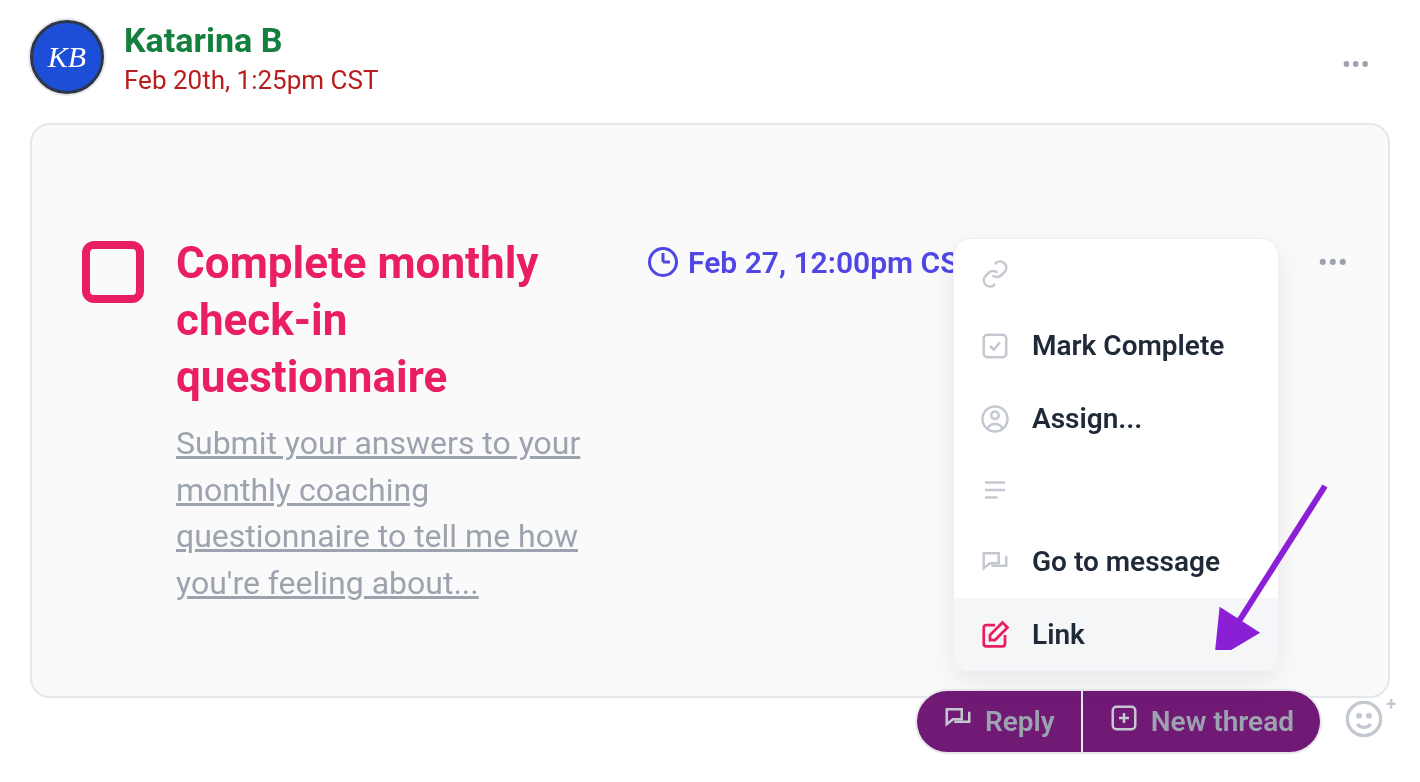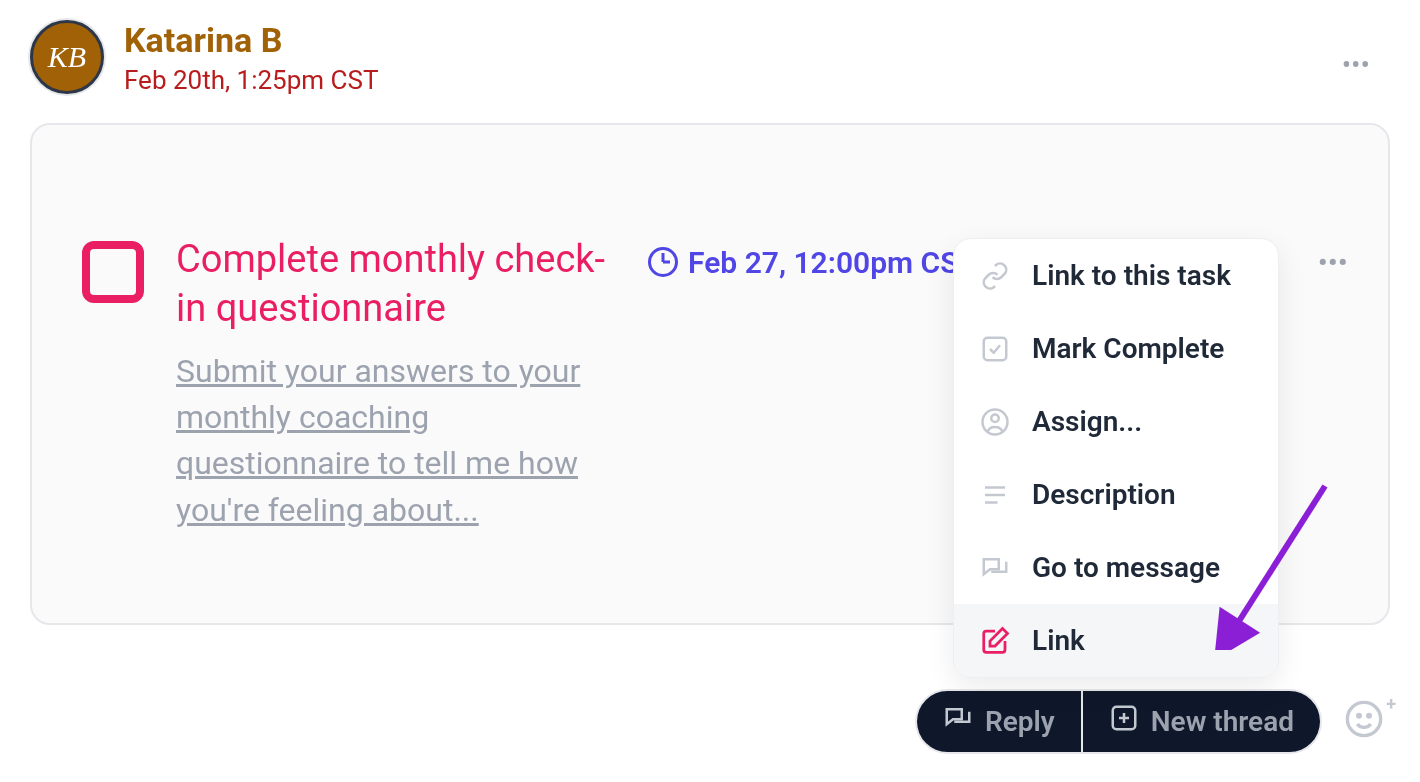--- a/index.html
+++ b/index.html
@@ -17,40 +17,40 @@
   .msg-header {
     display: flex;
     align-items: flex-start;
     gap: 20px;
     position: relative;
   }
   .avatar {
     width: 74px;
     height: 74px;
     border-radius: 50%;
-    background: #a16207;
+    background: #1d4ed8;
     border: 3px solid #2d3748;
     box-shadow: 0 0 0 2px #e5e7eb;
     display: flex;
     align-items: center;
     justify-content: center;
     flex-shrink: 0;
   }
   .avatar-initials {
     color: #fff;
     font-family: cursive;
     font-size: 30px;
     font-style: italic;
     font-weight: 400;
   }
   .header-text { flex: 1; }
   .author {
     font-size: 34px;
     font-weight: 700;
-    color: #a16207;
+    color: #15803d;
     line-height: 1.2;
   }
   .timestamp {
     font-size: 26px;
     color: #b91c1c;
     margin-top: 4px;
   }
   .header-more {
     position: absolute;
     right: 20px;
@@ -78,22 +78,22 @@
     border: 8px solid #e91e63;
     border-radius: 12px;
     flex-shrink: 0;
     margin-top: 6px;
     cursor: pointer;
   }
   .task-main {
     flex: 0 0 440px;
   }
   .task-title {
-    font-size: 38px;
-    font-weight: 400;
+    font-size: 44px;
+    font-weight: 700;
     color: #e91e63;
     line-height: 1.3;
     cursor: pointer;
   }
   .task-desc {
     font-size: 32px;
     color: #9ca3af;
     margin-top: 14px;
     line-height: 1.45;
     text-decoration: underline;
@@ -197,21 +197,21 @@
     right: 30px;
     display: flex;
     align-items: center;
     gap: 0;
   }
   .pill-btn {
     display: flex;
     align-items: center;
     gap: 12px;
     border: 2px solid #e5e7eb;
-    background: #0f172a;
+    background: #701a75;
     color: #9ca3af;
     font-size: 28px;
     font-weight: 600;
     padding: 12px 26px;
     cursor: pointer;
   }
   .pill-btn.left { border-radius: 999px 0 0 999px; border-right-width: 1px;}
   .pill-btn.right { border-radius: 0 999px 999px 0; border-left-width: 1px; align-items: center;}
   .footer-icon svg { width: 30px; height: 30px; stroke: #c4c9d1; }
   .emoji-btn {
@@ -263,21 +263,20 @@
 </div>
 
 <div class="dropdown">
   <div class="dropdown-item">
     <span class="dd-icon gray">
       <svg viewBox="0 0 24 24" fill="none" stroke-width="2">
           <path d="M10 13a5 5 0 0 0 7 0l3-3a5 5 0 0 0-7-7l-1 1"></path>
           <path d="M14 11a5 5 0 0 0-7 0l-3 3a5 5 0 0 0 7 7l1-1"></path>
         </svg>
     </span>
-    <span>Link to this task</span>
   </div>
   <div class="dropdown-item">
     <span class="dd-icon gray">
       <svg viewBox="0 0 24 24" fill="none" stroke-width="2">
           <rect x="3" y="3" width="18" height="18" rx="3"></rect>
           <path d="M8 12l3 3 5-6"></path>
         </svg>
     </span>
     <span>Mark Complete</span>
   </div>
@@ -292,21 +291,20 @@
     <span>Assign...</span>
   </div>
   <div class="dropdown-item">
     <span class="dd-icon gray">
       <svg viewBox="0 0 24 24" fill="none" stroke-width="2">
           <line x1="4" y1="6" x2="20" y2="6"></line>
           <line x1="4" y1="12" x2="20" y2="12"></line>
           <line x1="4" y1="18" x2="14" y2="18"></line>
         </svg>
     </span>
-    <span>Description</span>
   </div>
   <div class="dropdown-item">
     <span class="dd-icon gray">
       <svg viewBox="0 0 24 24" fill="none" stroke-width="2">
           <path d="M3 5h12v8H8l-5 4V5z"></path>
           <path d="M9 15h12V7"></path>
         </svg>
     </span>
     <span>Go to message</span>
   </div>

